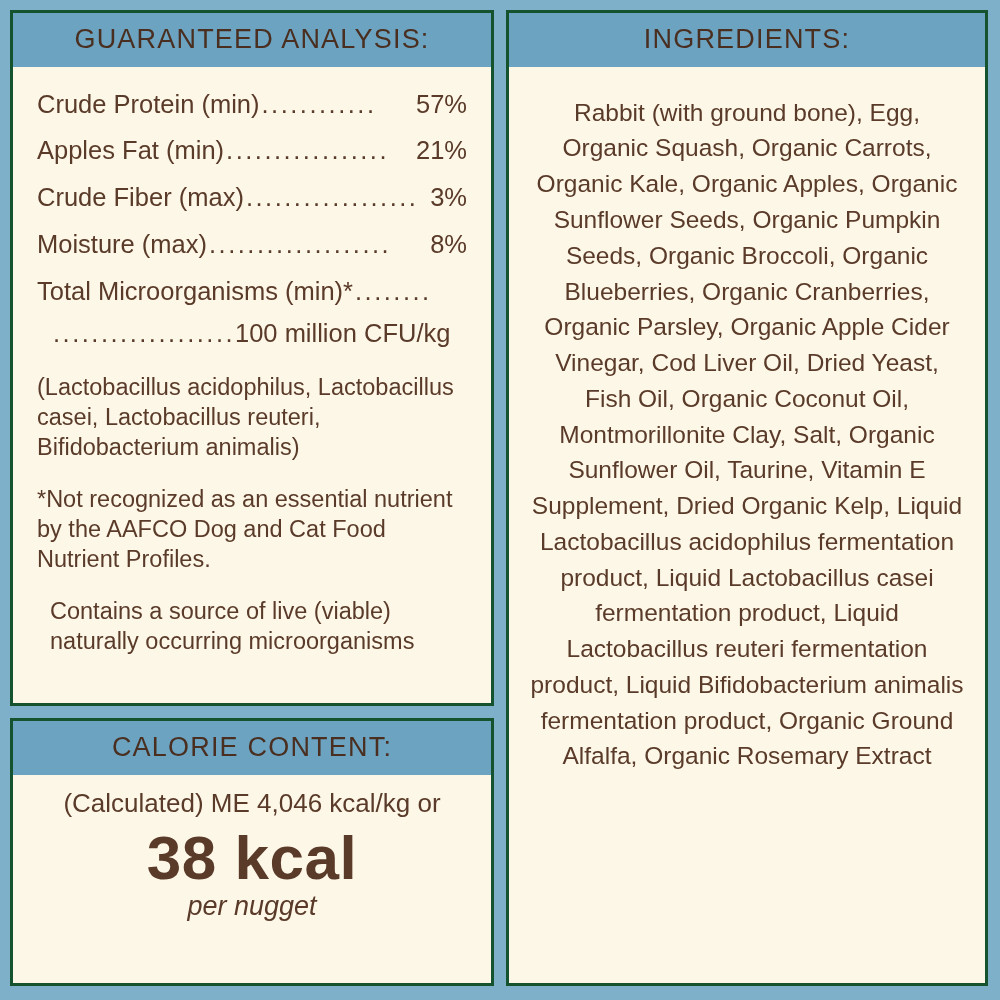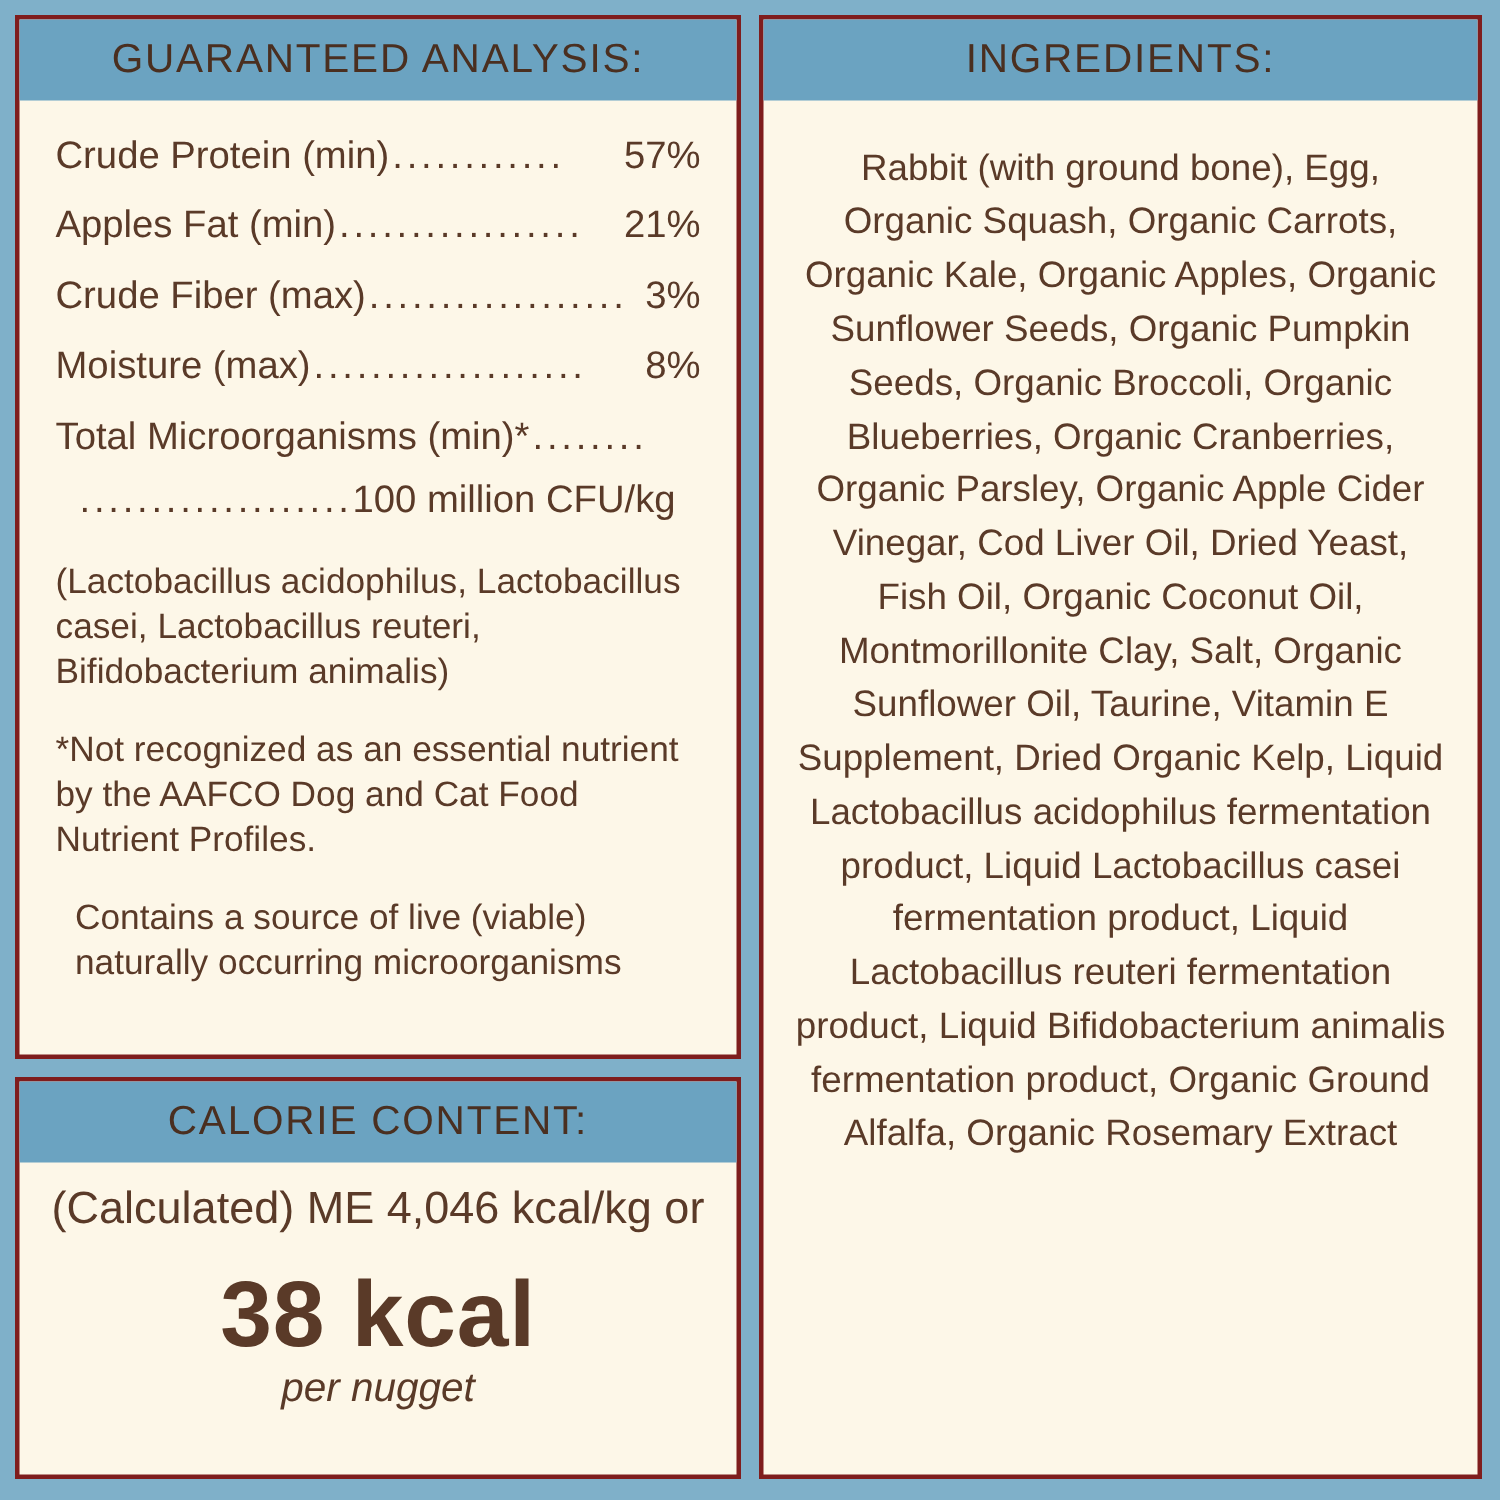--- a/index.html
+++ b/index.html
@@ -30,21 +30,21 @@
     gap: 12px;
   }
   .col-left {
     width: 484px;
   }
   .col-right {
     width: 482px;
   }
   .panel {
     background: #fdf7e8;
-    border: 3px solid #7f1d1d;
+    border: 3px solid #14532d;
     box-sizing: border-box;
     display: flex;
     flex-direction: column;
   }
   .panel-header {
     background: #6ba3c1;
     color: #4a2f20;
     text-align: center;
     font-size: 27px;
     letter-spacing: 1.2px;
@@ -116,23 +116,23 @@
     height: 268px;
   }
   .cal-body {
     padding: 14px 10px 12px 10px;
     text-align: center;
     display: flex;
     flex-direction: column;
     justify-content: flex-start;
   }
   .cal-line1 {
-    font-size: 30px;
+    font-size: 26px;
     line-height: 1.15;
-    margin-bottom: 19px;
+    margin-bottom: 4px;
   }
   .cal-big {
     font-size: 62px;
     font-weight: 700;
     line-height: 1.05;
     letter-spacing: 0.5px;
     margin: 2px 0 2px 0;
   }
   .cal-sub {
     font-size: 27px;

